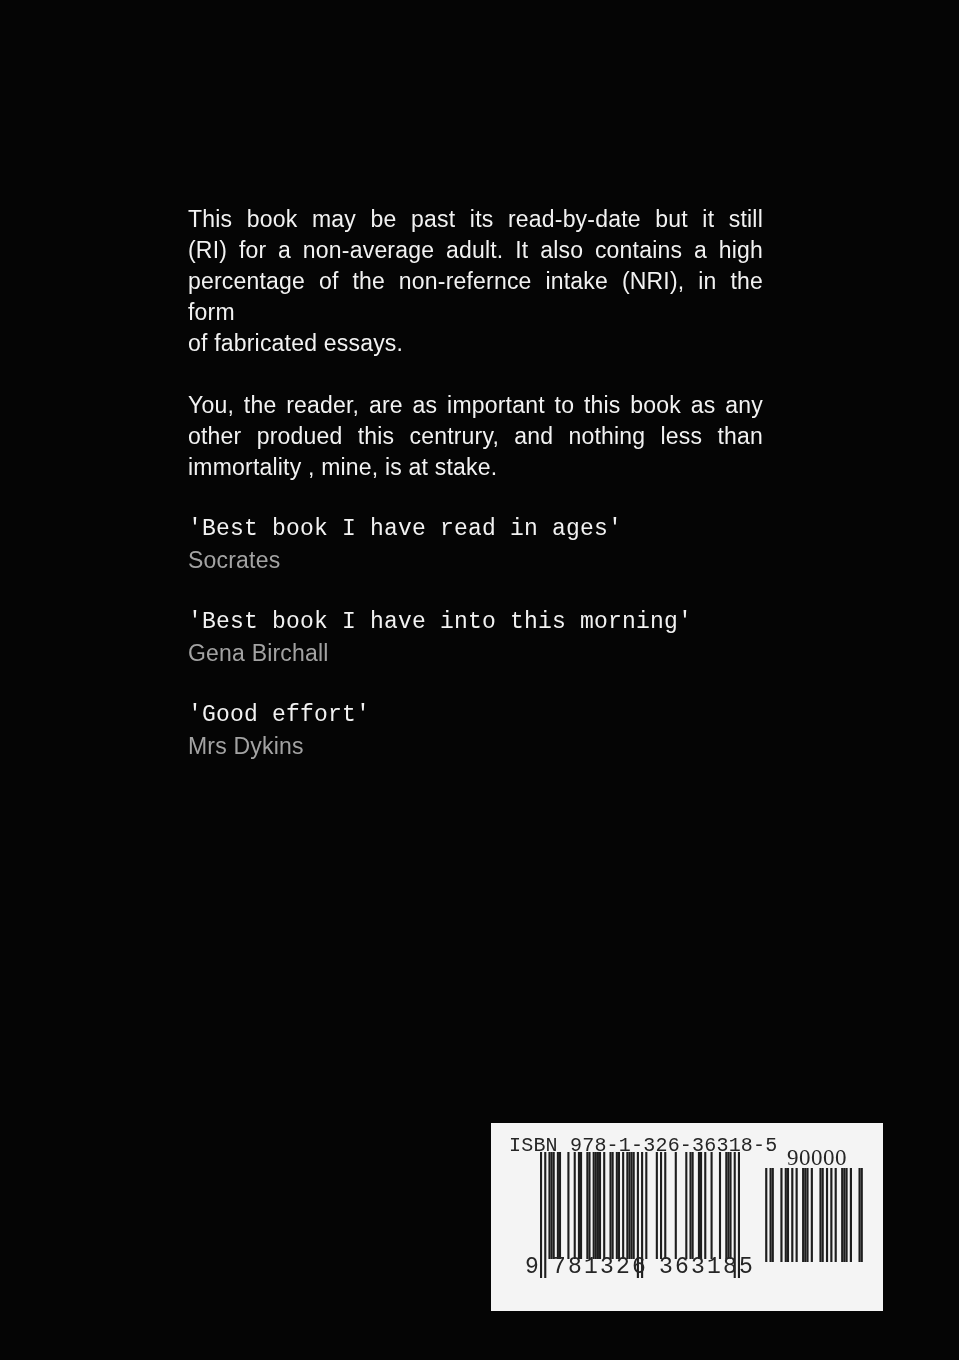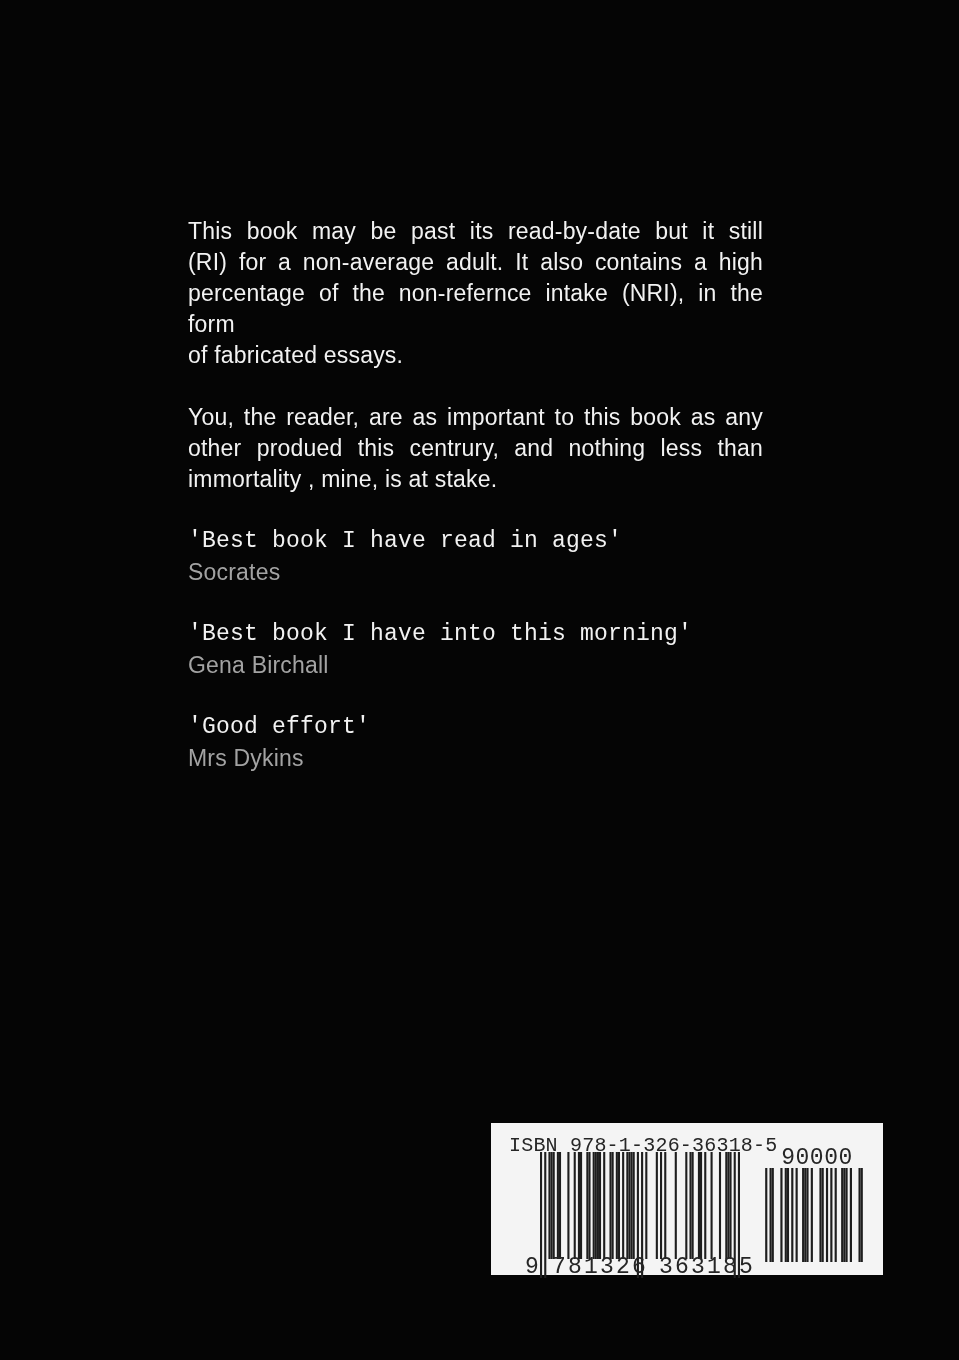--- a/index.html
+++ b/index.html
@@ -17,34 +17,34 @@
   .blurb {
     position: absolute;
     left: 188px;
     top: 204px;
     width: 575px;
     color: #f2f2f2;
     font-size: 23px;
     line-height: 31px;
     letter-spacing: 0.2px;
   }
-  .para { margin: 12px 0 31px 0; }
+  .para { margin: 0 0 31px 0; }
   .ln { text-align: justify; text-align-last: justify; }
   .ln-last { text-align-last: left; }
   .quote { margin: 0 0 31px 0; }
   .q-text { color: #f2f2f2; font-family: Liberation Mono, monospace; }
   .q-attr { color: #a3a3a3; }
 
   
   .barcode-box {
     position: absolute;
     left: 491px;
     top: 1123px;
     width: 392px;
-    height: 152px;
+    height: 188px;
     background: #f4f4f4;
     font-family: "Liberation Mono", "DejaVu Sans Mono", monospace;
     color: #262626;
   }
   .isbn-label {
     position: absolute;
     left: 18px;
     top: 11px;
     font-size: 20px;
     line-height: 24px;
@@ -73,20 +73,21 @@
     position: absolute;
     left: 272px;
     top: 25px;
     width: 102px;
     text-align: center;
     padding-left: 6px;
     box-sizing: border-box;
     font-size: 23px;
     line-height: 20px;
     letter-spacing: 0.5px;
+    font-family: Liberation Serif, serif;
   }
   .ean5-svg {
     position: absolute;
     left: 272px;
     top: 45px;
     width: 102px;
     height: 94px;
   }
 </style>
 </head>

